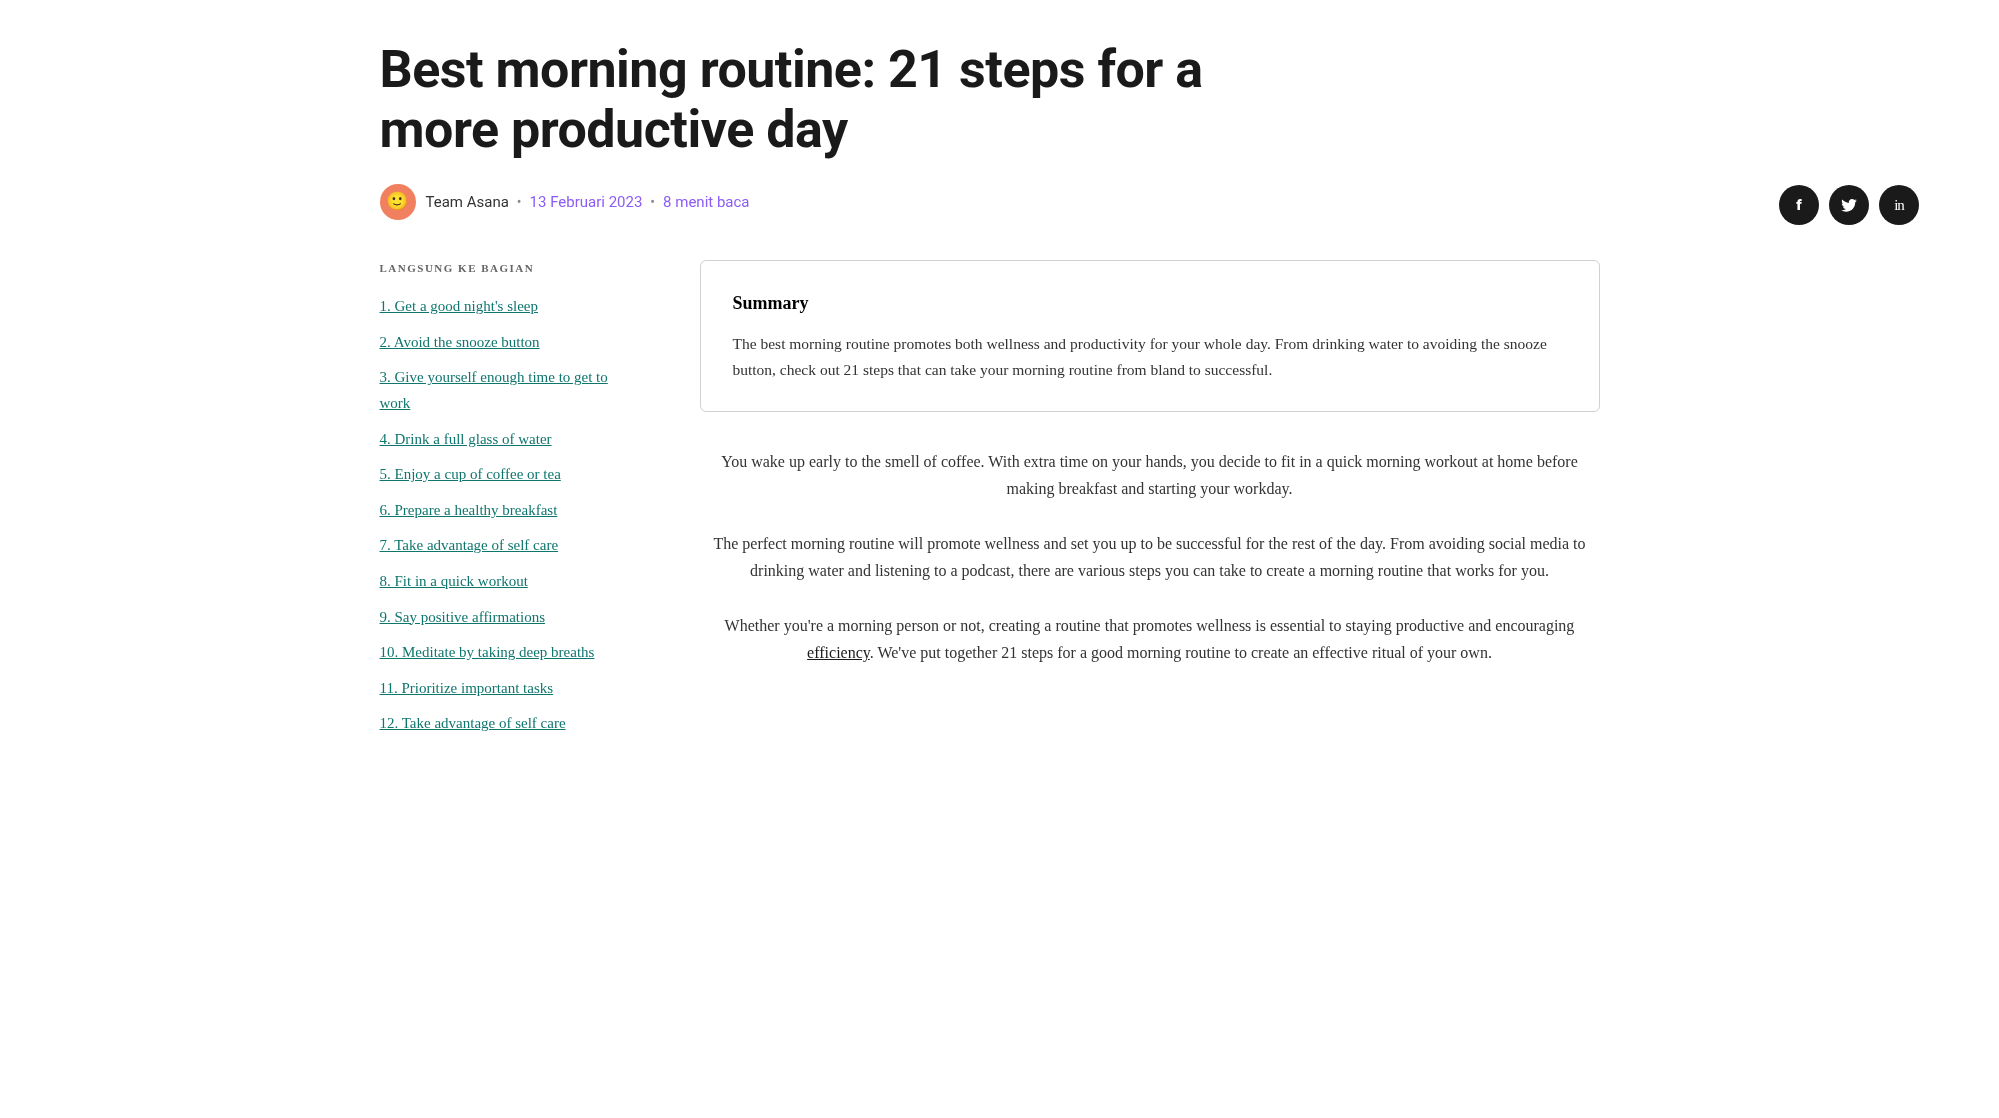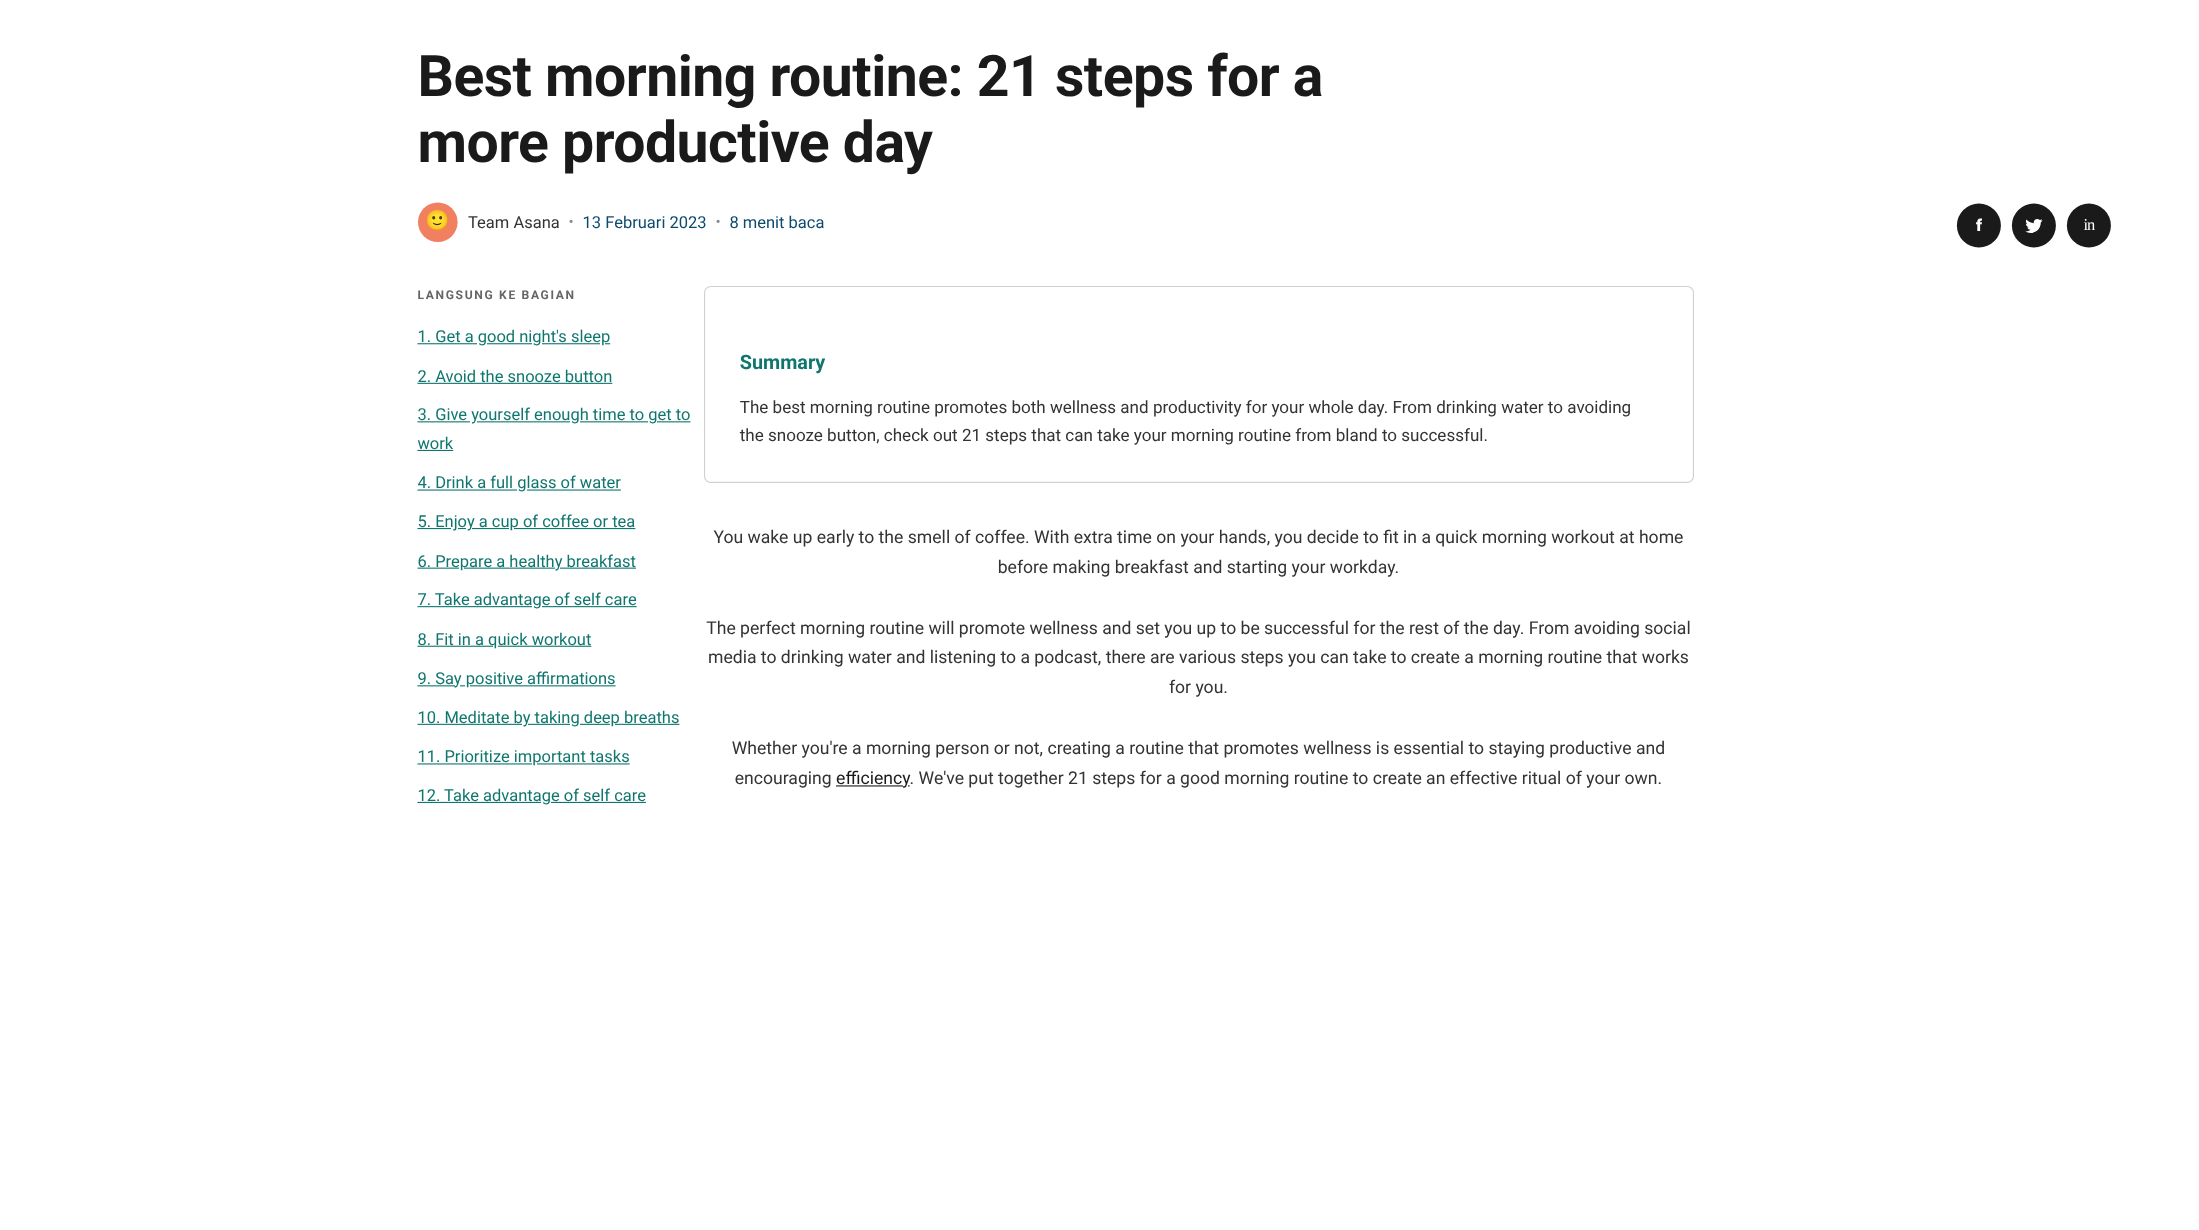--- a/index.html
+++ b/index.html
@@ -61,21 +61,21 @@
       align-items: flex-end;
       gap: 8px;
     }
 
     .meta-separator {
       color: #888;
       font-size: 14px;
     }
 
     .meta-detail {
-      color: #0c4a6e;
+      color: #8b5cf6;
     }
 
     .social-icons {
       position: absolute;
       right: 80px;
       top: 185px;
       display: flex;
       gap: 10px;
     }
 
@@ -89,21 +89,23 @@
       justify-content: center;
       color: white;
       font-size: 16px;
       font-weight: bold;
       cursor: pointer;
       text-decoration: none;
     }
 
     .content-area {
       display: flex;
+      gap: 60px;
       margin-top: 20px;
+      font-family: Liberation Serif, serif;
     }
 
     .sidebar {
       width: 260px;
       flex-shrink: 0;
       padding-top: 0;
     }
 
     .sidebar-label {
       font-size: 11px;
@@ -138,23 +140,22 @@
     .summary-box {
       border: 1px solid #d0d0d0;
       border-radius: 6px;
       padding: 28px 32px;
       margin-bottom: 36px;
     }
 
     .summary-title {
       font-size: 18px;
       font-weight: 700;
-      color: #0f766e;
+      color: #000000;
       margin-bottom: 14px;
-      margin-top: 27px;
     }
 
     .summary-text {
       font-size: 15.5px;
       color: #333;
       line-height: 1.65;
     }
 
     .article-body p {
       font-size: 16px;

